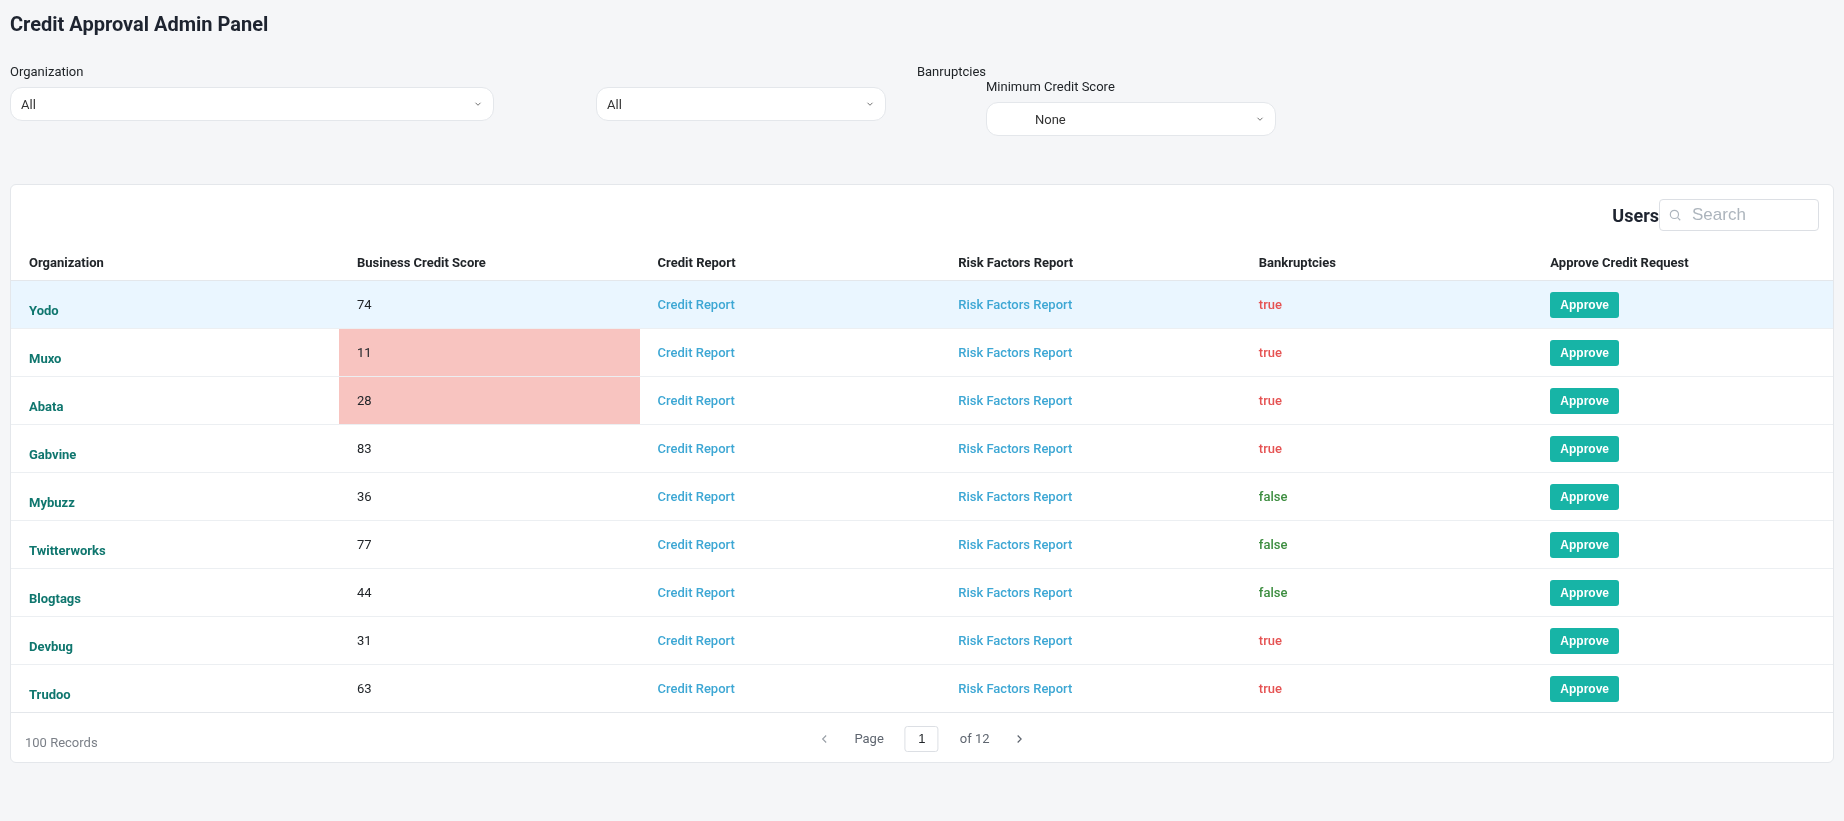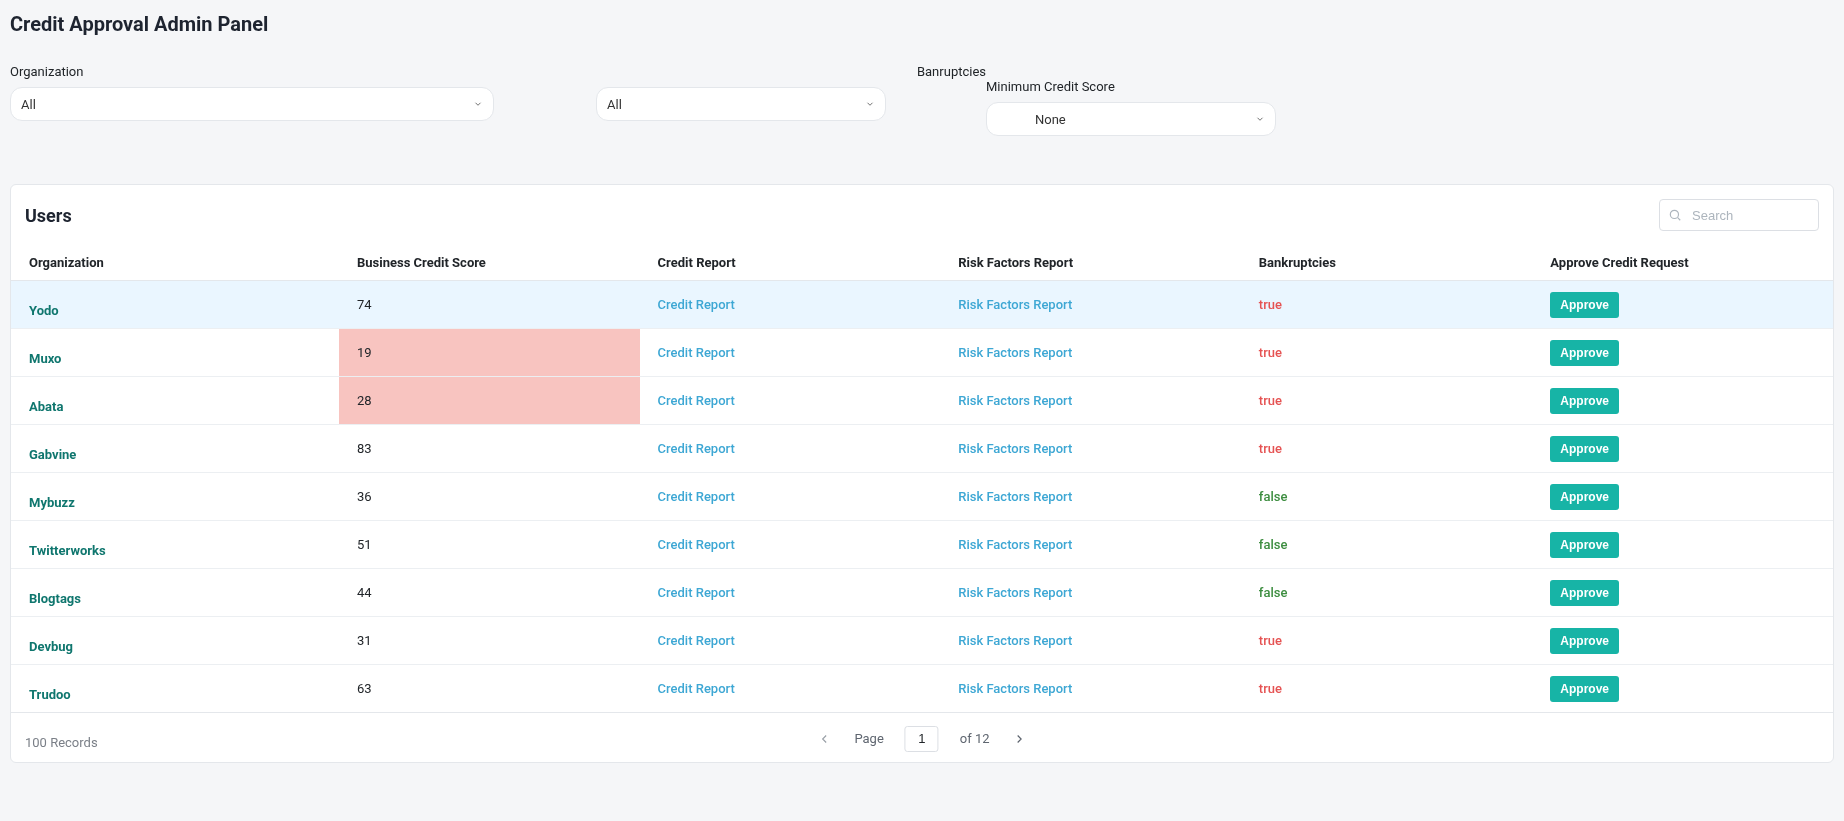--- a/index.html
+++ b/index.html
@@ -62,21 +62,21 @@
 
   .panel {
     background: #fff;
     border: 1px solid #e4e7eb;
     border-radius: 6px;
     padding: 0 0 12px 0;
   }
   .panel-header {
     display: flex;
     align-items: center;
-    justify-content: space-between;
+    justify-content: flex-end;
     padding: 14px 14px 14px 14px;
   }
   .panel-title {
     font-size: 18px;
     font-weight: 700;
     color: #1e2430;
   }
   .search-wrap {
     position: relative;
     display: flex;
@@ -91,21 +91,21 @@
   .search-wrap svg {
     position: absolute;
     left: 8px;
     top: 8px;
     width: 14px; height: 14px;
     color: #adb5bd;
   }
   .search-wrap input {
     border: none;
     outline: none;
-    font-size: 13px;
+    font-size: 17px;
     color: #495057;
     width: 100%;
     background: transparent;
   }
   .search-wrap input::placeholder { color: #adb5bd; }
 
   table.users {
     width: 100%;
     border-collapse: collapse;
     table-layout: fixed;
@@ -280,21 +280,21 @@
           <tr class="highlight-row">
             <td class="org-cell">Yodo</td>
             <td>74</td>
             <td><a class="link">Credit Report</a></td>
             <td><a class="link">Risk Factors Report</a></td>
             <td class="bank-true">true</td>
             <td><button class="approve-btn">Approve</button></td>
           </tr>
           <tr>
             <td class="org-cell">Muxo</td>
-            <td class="low-score">19</td>
+            <td class="low-score">11</td>
             <td><a class="link">Credit Report</a></td>
             <td><a class="link">Risk Factors Report</a></td>
             <td class="bank-true">true</td>
             <td><button class="approve-btn">Approve</button></td>
           </tr>
           <tr>
             <td class="org-cell">Abata</td>
             <td class="low-score">28</td>
             <td><a class="link">Credit Report</a></td>
             <td><a class="link">Risk Factors Report</a></td>
@@ -312,21 +312,21 @@
           <tr>
             <td class="org-cell">Mybuzz</td>
             <td>36</td>
             <td><a class="link">Credit Report</a></td>
             <td><a class="link">Risk Factors Report</a></td>
             <td class="bank-false">false</td>
             <td><button class="approve-btn">Approve</button></td>
           </tr>
           <tr>
             <td class="org-cell">Twitterworks</td>
-            <td>51</td>
+            <td>77</td>
             <td><a class="link">Credit Report</a></td>
             <td><a class="link">Risk Factors Report</a></td>
             <td class="bank-false">false</td>
             <td><button class="approve-btn">Approve</button></td>
           </tr>
           <tr>
             <td class="org-cell">Blogtags</td>
             <td>44</td>
             <td><a class="link">Credit Report</a></td>
             <td><a class="link">Risk Factors Report</a></td>

